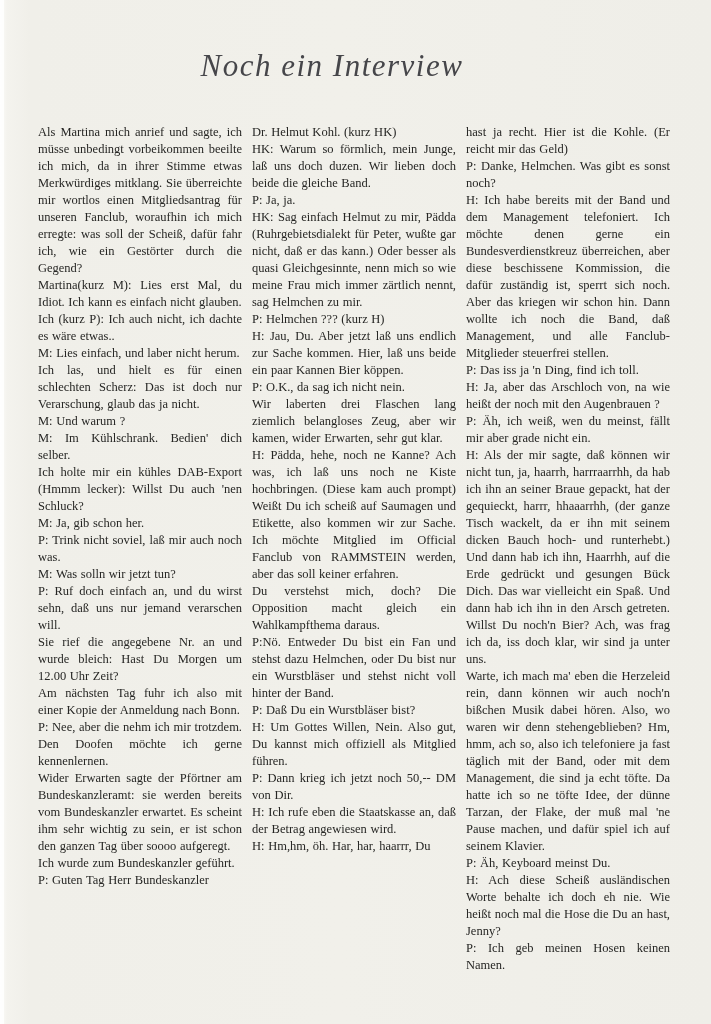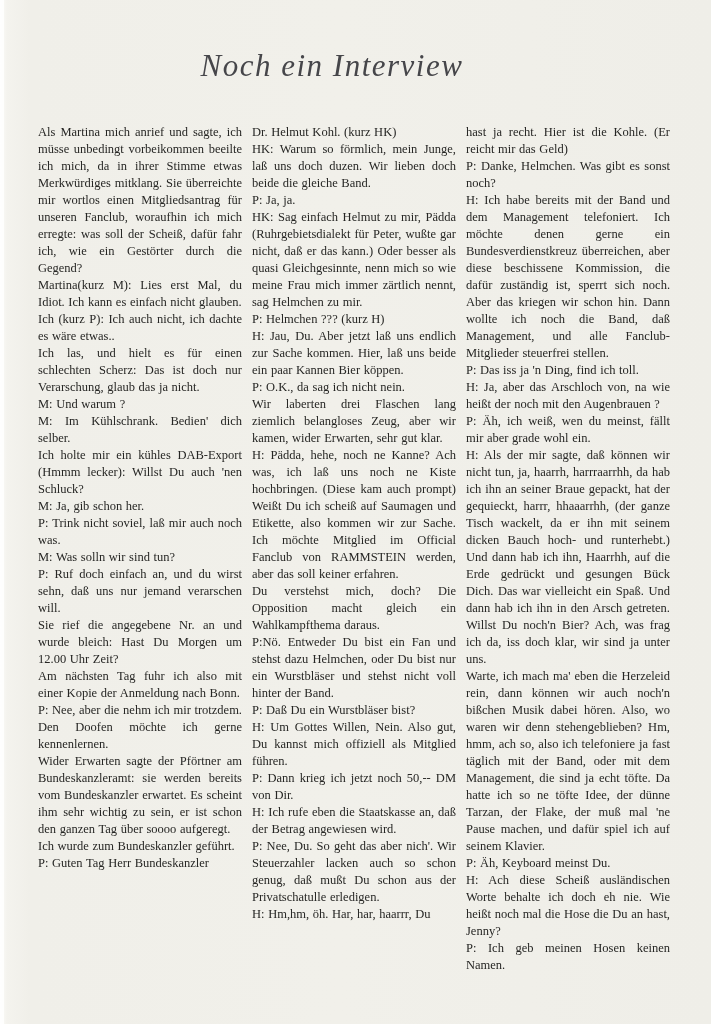--- a/index.html
+++ b/index.html
@@ -65,27 +65,28 @@
 <div class="page">
   <div class="scan-edge"></div>
 
   <h1 class="title">Noch ein Interview</h1>
 
   <div class="columns">
     <div class="col">
         <p class="para">Als Martina mich anrief und sagte, ich müsse unbedingt vorbeikommen beeilte ich mich, da in ihrer Stimme etwas Merkwürdiges mitklang. Sie überreichte mir wortlos einen Mitgliedsantrag für unseren Fanclub, woraufhin ich mich erregte: was soll der Scheiß, dafür fahr ich, wie ein Gestörter durch die Gegend?</p>
         <p class="para">Martina(kurz M): Lies erst Mal, du Idiot. Ich kann es einfach nicht glauben.</p>
         <p class="para">Ich (kurz P): Ich auch nicht, ich dachte es wäre etwas..</p>
+        <p class="para">M: Lies einfach, und laber nicht herum.</p>
         <p class="para">Ich las, und hielt es für einen schlechten Scherz: Das ist doch nur Verarschung, glaub das ja nicht.</p>
         <p class="para">M: Und warum ?</p>
         <p class="para">M: Im Kühlschrank. Bedien' dich selber.</p>
         <p class="para">Ich holte mir ein kühles DAB-Export (Hmmm lecker): Willst Du auch 'nen Schluck?</p>
         <p class="para">M: Ja, gib schon her.</p>
         <p class="para">P: Trink nicht soviel, laß mir auch noch was.</p>
-        <p class="para">M: Was solln wir sind tun?</p>
+        <p class="para">M: Was solln wir jetzt tun?</p>
         <p class="para">P: Ruf doch einfach an, und du wirst sehn, daß uns nur jemand verarschen will.</p>
         <p class="para">Sie rief die angegebene Nr. an und wurde bleich: Hast Du Morgen um 12.00 Uhr Zeit?</p>
         <p class="para">Am nächsten Tag fuhr ich also mit einer Kopie der Anmeldung nach Bonn.</p>
         <p class="para">P: Nee, aber die nehm ich mir trotzdem. Den Doofen möchte ich gerne kennenlernen.</p>
         <p class="para">Wider Erwarten sagte der Pförtner am Bundeskanzleramt: sie werden bereits vom Bundeskanzler erwartet. Es scheint ihm sehr wichtig zu sein, er ist schon den ganzen Tag über soooo aufgeregt.</p>
         <p class="para">Ich wurde zum Bundeskanzler geführt.</p>
         <p class="para">P: Guten Tag Herr Bundeskanzler</p>
       </div>
     <div class="col">
         <p class="para">Dr. Helmut Kohl. (kurz HK)</p>
@@ -96,30 +97,29 @@
         <p class="para">H: Jau, Du. Aber jetzt laß uns endlich zur Sache kommen. Hier, laß uns beide ein paar Kannen Bier köppen.</p>
         <p class="para">P: O.K., da sag ich nicht nein.</p>
         <p class="para">Wir laberten drei Flaschen lang ziemlich belangloses Zeug, aber wir kamen, wider Erwarten, sehr gut klar.</p>
         <p class="para">H: Pädda, hehe, noch ne Kanne? Ach was, ich laß uns noch ne Kiste hochbringen. (Diese kam auch prompt) Weißt Du ich scheiß auf Saumagen und Etikette, also kommen wir zur Sache. Ich möchte Mitglied im Official Fanclub von RAMMSTEIN werden, aber das soll keiner erfahren.</p>
         <p class="para">Du verstehst mich, doch? Die Opposition macht gleich ein Wahlkampfthema daraus.</p>
         <p class="para">P:Nö. Entweder Du bist ein Fan und stehst dazu Helmchen, oder Du bist nur ein Wurstbläser und stehst nicht voll hinter der Band.</p>
         <p class="para">P: Daß Du ein Wurstbläser bist?</p>
         <p class="para">H: Um Gottes Willen, Nein. Also gut, Du kannst mich offiziell als Mitglied führen.</p>
         <p class="para">P: Dann krieg ich jetzt noch 50,-- DM von Dir.</p>
         <p class="para">H: Ich rufe eben die Staatskasse an, daß der Betrag angewiesen wird.</p>
-        <p class="para">P: Nee, Du. So geht das aber nich'. Wir Steuerzahler lacken auch so schon genug, daß mußt Du schon aus der Privatschatulle erledigen.</p>
         <p class="para">H: Hm,hm, öh. Har, har, haarrr, Du</p>
       </div>
     <div class="col">
         <p class="para">hast ja recht. Hier ist die Kohle. (Er reicht mir das Geld)</p>
         <p class="para">P: Danke, Helmchen. Was gibt es sonst noch?</p>
         <p class="para">H: Ich habe bereits mit der Band und dem Management telefoniert. Ich möchte denen gerne ein Bundesverdienstkreuz überreichen, aber diese beschissene Kommission, die dafür zuständig ist, sperrt sich noch. Aber das kriegen wir schon hin. Dann wollte ich noch die Band, daß Management, und alle Fanclub-Mitglieder steuerfrei stellen.</p>
         <p class="para">P: Das iss ja 'n Ding, find ich toll.</p>
         <p class="para">H: Ja, aber das Arschloch von, na wie heißt der noch mit den Augenbrauen ?</p>
-        <p class="para">P: Äh, ich weiß, wen du meinst, fällt mir aber grade wohl ein.</p>
+        <p class="para">P: Äh, ich weiß, wen du meinst, fällt mir aber grade nicht ein.</p>
         <p class="para">H: Als der mir sagte, daß können wir nicht tun, ja, haarrh, harrraarrhh, da hab ich ihn an seiner Braue gepackt, hat der gequieckt, harrr, hhaaarrhh, (der ganze Tisch wackelt, da er ihn mit seinem dicken Bauch hoch- und runterhebt.) Und dann hab ich ihn, Haarrhh, auf die Erde gedrückt und gesungen Bück Dich. Das war vielleicht ein Spaß. Und dann hab ich ihn in den Arsch getreten. Willst Du noch'n Bier? Ach, was frag ich da, iss doch klar, wir sind ja unter uns.</p>
         <p class="para">Warte, ich mach ma' eben die Herzeleid rein, dann können wir auch noch'n bißchen Musik dabei hören. Also, wo waren wir denn stehengeblieben? Hm, hmm, ach so, also ich telefoniere ja fast täglich mit der Band, oder mit dem Management, die sind ja echt töfte. Da hatte ich so ne töfte Idee, der dünne Tarzan, der Flake, der muß mal 'ne Pause machen, und dafür spiel ich auf seinem Klavier.</p>
         <p class="para">P: Äh, Keyboard meinst Du.</p>
         <p class="para">H: Ach diese Scheiß ausländischen Worte behalte ich doch eh nie. Wie heißt noch mal die Hose die Du an hast, Jenny?</p>
         <p class="para">P: Ich geb meinen Hosen keinen Namen.</p>
       </div>
   </div>
 </div>
 
 </body></html>

